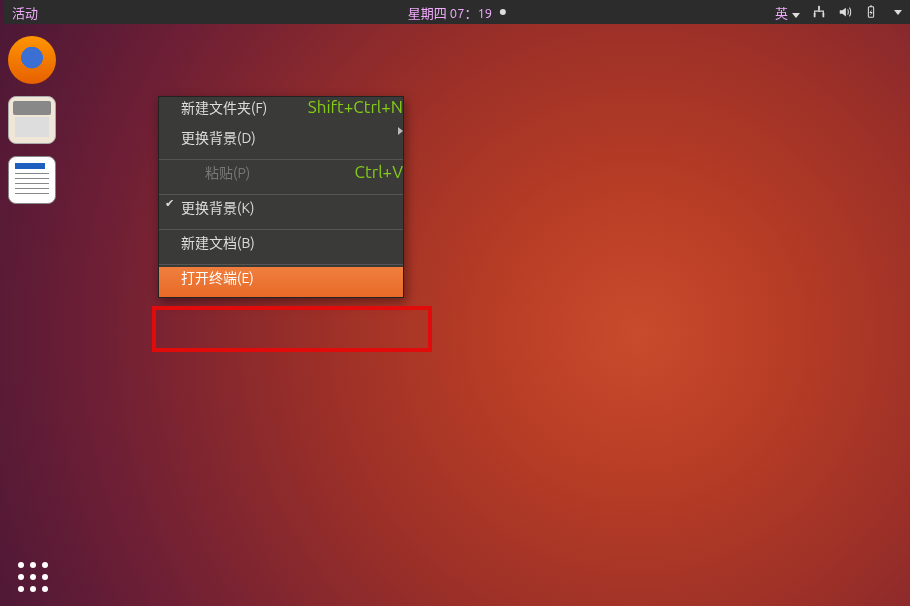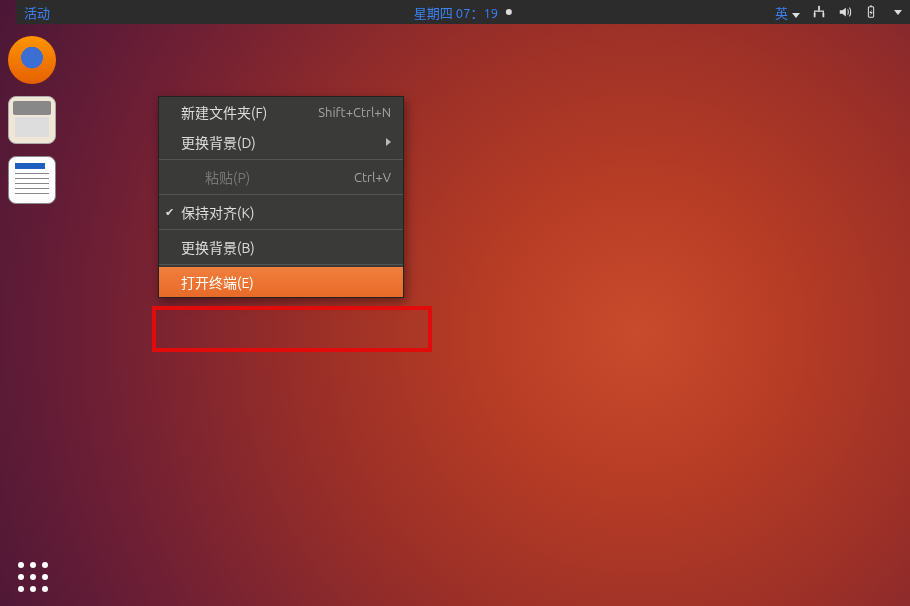--- a/index.html
+++ b/index.html
@@ -2,22 +2,22 @@
 <html><head>
 <meta charset="utf-8">
 <style>
   * { margin: 0; padding: 0; box-sizing: border-box; font-family: "Ubuntu", "Noto Sans CJK SC", sans-serif; }
   body {
     width: 910px; height: 606px; overflow: hidden; position: relative;
     background: radial-gradient(circle at 70% 55%, #c94b2d 0%, #b83d25 20%, #9a2f28 45%, #6e1f35 75%, #4a1736 100%);
   }
   
   .topbar {
-    position: absolute; top:0; left:16px; right:0; height:24px;
-    background: #2c2c2c; color:#3b82f6; display:flex; align-items:center;
+    position: absolute; top:0; left:4px; right:0; height:24px;
+    background: #2c2c2c; color:#f0abfc; display:flex; align-items:center;
     font-size:13px; padding:0 8px; justify-content:space-between;
   }
   .topbar .center { position:absolute; left:50%; transform:translateX(-50%); display:flex; align-items:center; gap:4px;text-align:center;}
   .topbar .right { display:flex; align-items:center; gap:12px; }
   .topbar .dot { width:6px;height:6px;border-radius:50%;background:#ddd;display:inline-block;margin-left:4px;}
   .tri-down { display:inline-block;width:0;height:0;border-left:4px solid transparent;border-right:4px solid transparent;border-top:5px solid #ddd;margin-left:4px;}
   .sys-icon { width:14px;height:14px;display:inline-block;}
 
   
   .launcher {
@@ -41,32 +41,32 @@
   }
   .apps-grid span{width:6px;height:6px;background:#fff;border-radius:50%;}
 
   
   .ctx {
     position:absolute; left:158px; top:96px; width:246px;
     background:#3a3a38; border:1px solid #222; color:#ddd; font-size:14px;
     box-shadow:2px 4px 10px rgba(0,0,0,0.4);
   }
   .ctx .item {
-    display:flex; align-items:center; height:30px; padding:0 12px 0 22px;
+    display:flex; align-items:flex-start; height:30px; padding:0 0 0 22px;
     justify-content:space-between; position:relative;
   }
   .ctx .item.disabled { color:#777;margin-left:24px; }
   .ctx .sep { height:1px;background:#555;margin:2px 0;}
   .ctx .check::before{
     content:"✔"; position:absolute; left:6px; font-size:11px; color:#ddd;
   }
   .ctx .submenu-arrow{
     width:0;height:0;border-top:4px solid transparent;border-bottom:4px solid transparent;border-left:5px solid #bbb;
   }
-  .ctx .accel{ color:#a3a3a3; font-size:13px;}
+  .ctx .accel{ color:#84cc16; font-size:17px;}
   .ctx .item.highlight {
     background:linear-gradient(#f07f3d,#e86a28); color:#fff;
   }
   .highlight-box{
     position:absolute; border:4px solid #e20b0b;
     left:152px; top:306px; width:280px; height:46px; pointer-events:none;
   }
 </style>
 </head>
 <body>
@@ -135,25 +135,25 @@
     <span>更换背景(D)</span>
     <span class="submenu-arrow"></span>
   </div>
   <div class="sep"></div>
   <div class="item disabled">
     <span>粘贴(P)</span>
     <span class="accel">Ctrl+V</span>
   </div>
   <div class="sep"></div>
   <div class="item check">
-    <span>保持对齐(K)</span>
+    <span>更换背景(K)</span>
   </div>
   <div class="sep"></div>
   <div class="item">
-    <span>更换背景(B)</span>
+    <span>新建文档(B)</span>
   </div>
   <div class="sep"></div>
   <div class="item highlight">
     <span>打开终端(E)</span>
   </div>
 </div>
 
 <div class="highlight-box"></div>
 
 </body></html>

